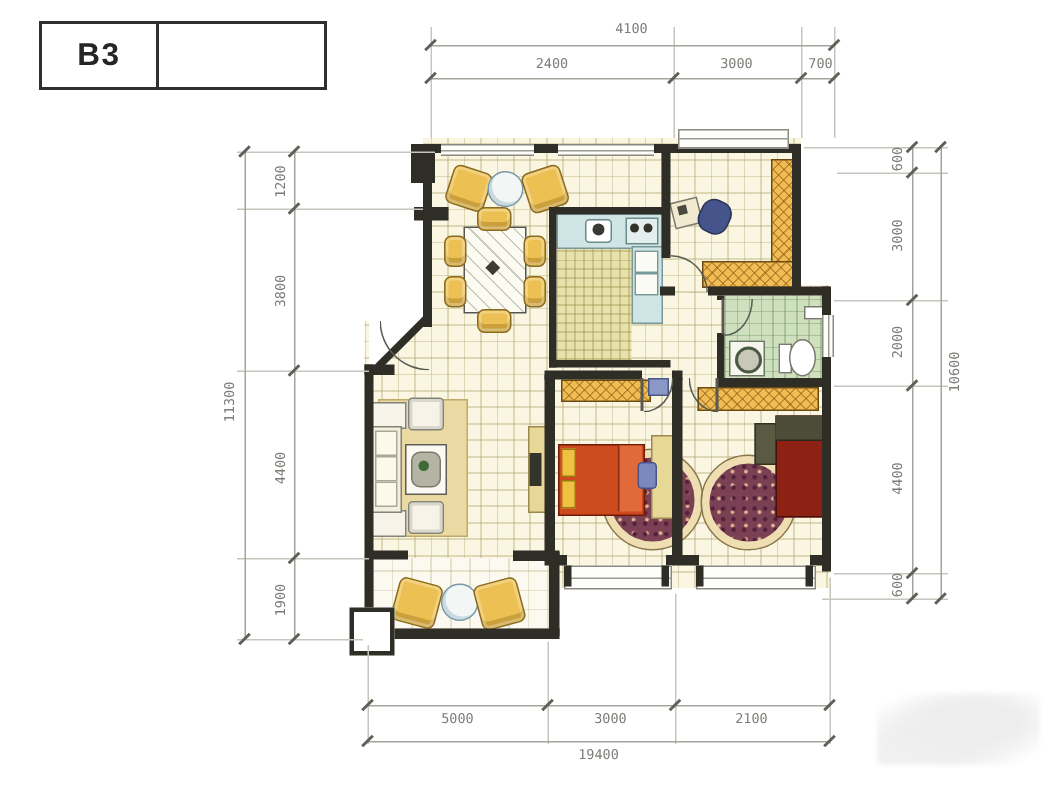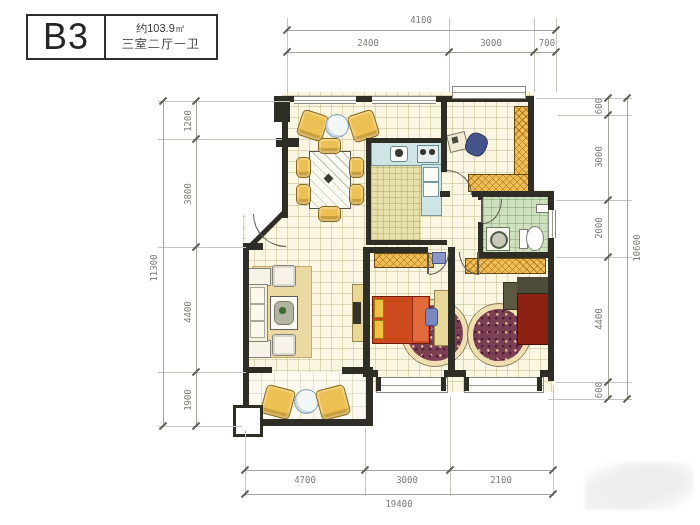--- a/index.html
+++ b/index.html
@@ -54,21 +54,21 @@
   .lbl{position:absolute;color:#7d7d78;font:9px "DejaVu Sans Mono",monospace;
        white-space:nowrap;transform:translate(-50%,-50%);}
   .lbl.v{transform:translate(-50%,-50%) rotate(-90deg);}
   
   .tbox{position:absolute;left:26px;top:14px;width:188px;border:2px solid #2f2f2f;background:#fff;}
   .trow1{border-bottom:2px solid #2f2f2f;height:38px;display:flex;align-items:center;justify-content:center;
     font-family:"Liberation Serif",serif;font-style:italic;font-weight:bold;font-size:21px;color:#2d2d2d;
     letter-spacing:2px;}
   .trow2{display:flex;height:42px;}
   .tcell-b3{width:76px;border-right:2px solid #2f2f2f;display:flex;align-items:center;justify-content:center;
-    font-weight:normal;font-size:36px;color:#252525;letter-spacing:1px;}
+    font-weight:bold;font-size:21px;color:#252525;letter-spacing:1px;}
   .tcell-info{flex:1;display:flex;flex-direction:column;align-items:center;justify-content:center;
     color:#333;line-height:1.35;}
   .tarea{font-size:11px;}
   .trooms{font-size:12px;letter-spacing:1px;}
   .wm{position:absolute;left:585px;top:462px;width:108px;height:48px;opacity:.14;filter:blur(1.5px);
       background:radial-gradient(ellipse at 60% 40%,#888 0 35%,transparent 70%),
                  radial-gradient(ellipse at 30% 75%,#999 0 30%,transparent 65%);}
 </style>
 </head>
 <body>
@@ -279,30 +279,26 @@
   <div class="ext" style="left:450px;top:396px;width:1px;height:100px"></div>
   <div class="ext" style="left:553px;top:385px;width:1px;height:111px"></div>
   <div class="dimline" style="left:245px;top:470px;width:308px;height:1px"></div>
   <div class="dimline" style="left:245px;top:494px;width:308px;height:1px"></div>
   <div class="tick" style="left:245px;top:470px"></div>
   <div class="tick" style="left:365px;top:470px"></div>
   <div class="tick" style="left:450px;top:470px"></div>
   <div class="tick" style="left:553px;top:470px"></div>
   <div class="tick" style="left:245px;top:494px"></div>
   <div class="tick" style="left:553px;top:494px"></div>
-  <span class="lbl" style="left:305px;top:480px">4700</span>
+  <span class="lbl" style="left:305px;top:480px">5000</span>
   <span class="lbl" style="left:407px;top:480px">3000</span>
   <span class="lbl" style="left:501px;top:480px">2100</span>
   <span class="lbl" style="left:399px;top:504px">19400</span>
 
   <div class="tbox">
     <div class="trow2">
       <div class="tcell-b3">B3</div>
-      <div class="tcell-info">
-        <span class="tarea">约103.9㎡</span>
-        <span class="trooms">三室二厅一卫</span>
-      </div>
     </div>
   </div>
 
   <div class="wm"></div>
 
 </div>
 
 </body></html>

